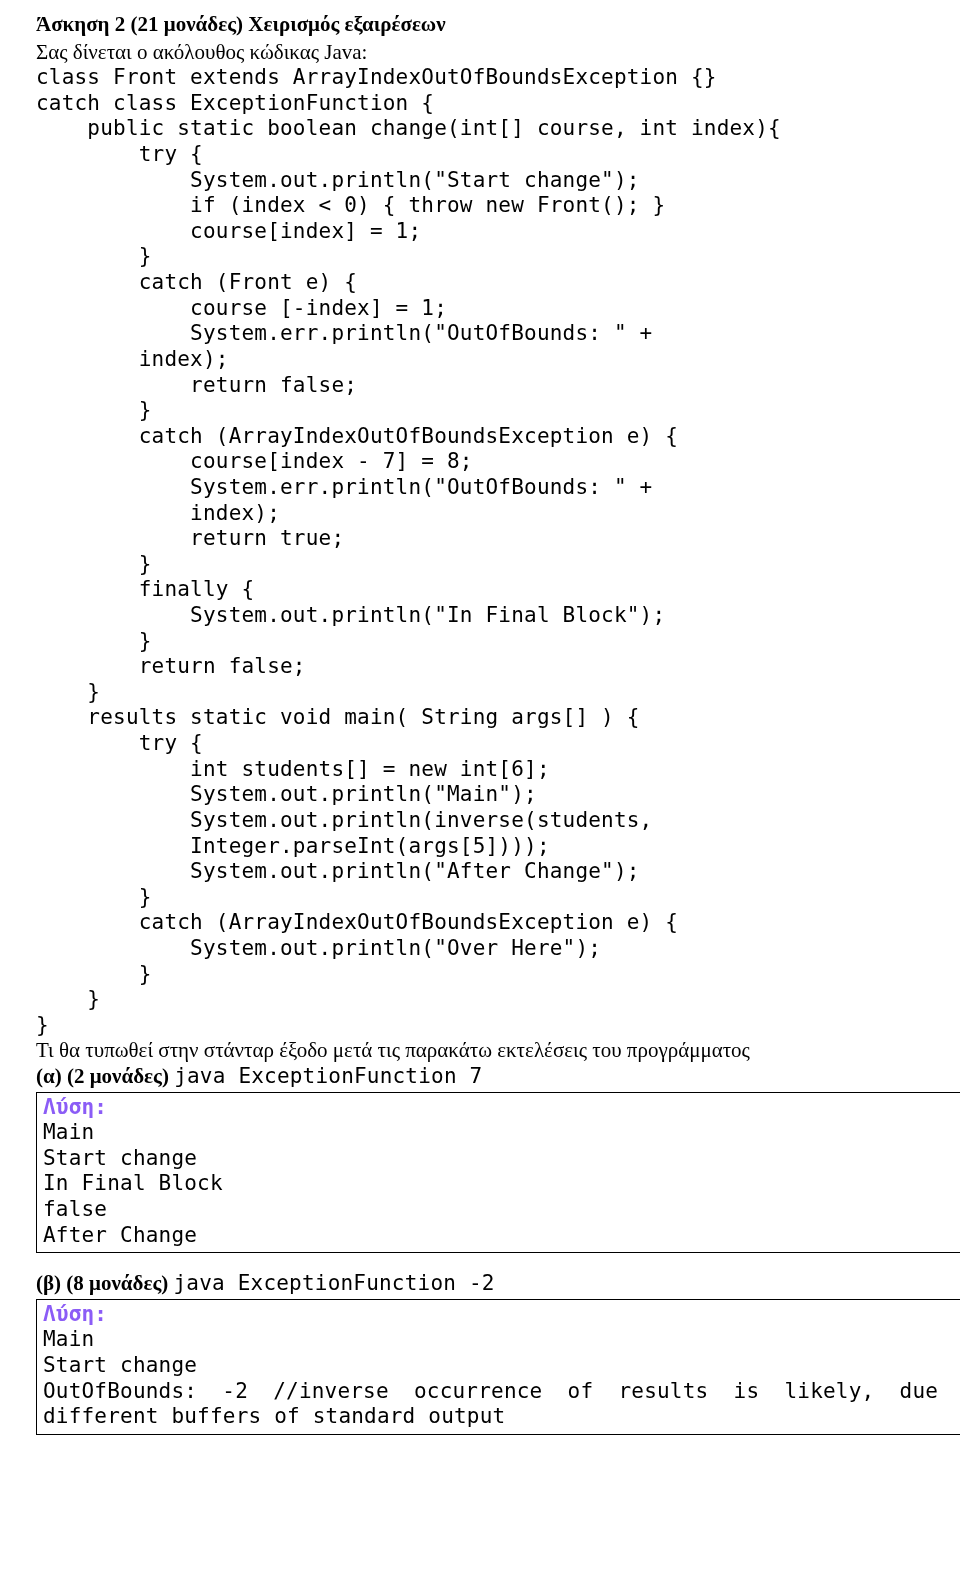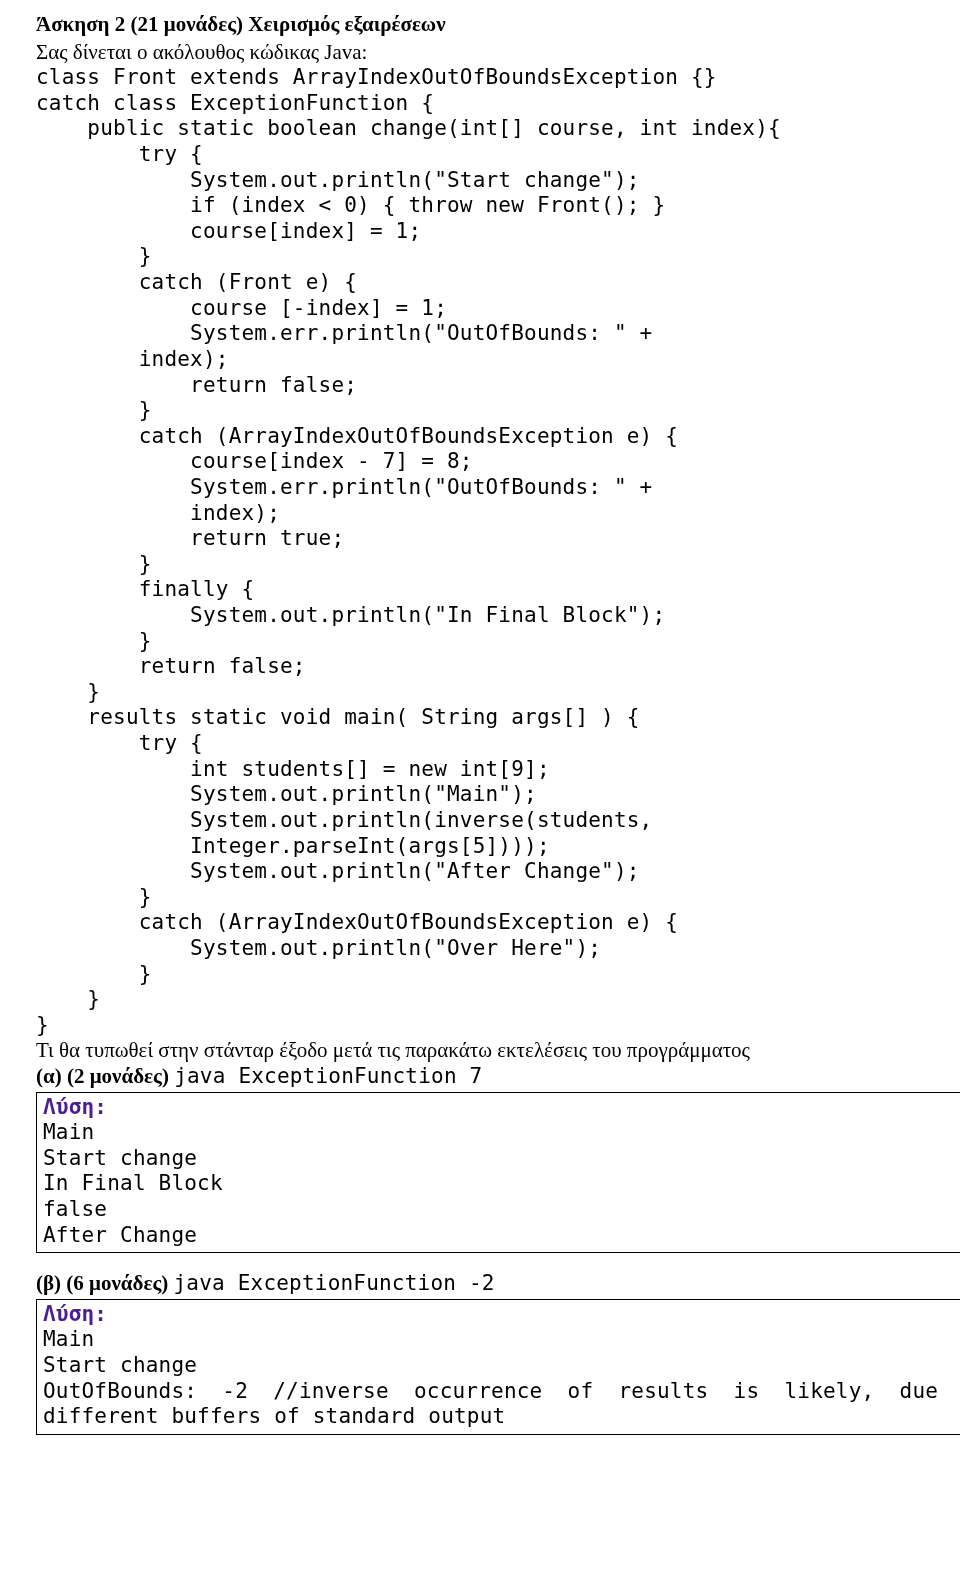--- a/index.html
+++ b/index.html
@@ -10,21 +10,21 @@
   }
   body {
     font-family: "DejaVu Sans", "Verdana", sans-serif;
     font-size: 21px;
     line-height: 1.22;
     color: #000;
     padding: 12px 36px 20px 36px;
   }
   .bold { font-weight: 700; }
   .mono { font-family: "DejaVu Sans Mono", "Lucida Console", monospace; font-size: 21px; letter-spacing: 0.2px; }
-  .red { color: #4c1d95; }
+  .red { color: #8b5cf6; }
   .just { text-align: justify; }
   .box {
     border: 1px solid #000;
     padding: 2px 6px 4px 6px;
     margin: 2px 0 8px 0;
   }
   .greek { font-family: Liberation Serif, serif; }
   .hdr-line { margin-bottom: 2px; }
   .code-block { white-space: pre; }
   .sec-gap { height: 10px; }
@@ -57,21 +57,21 @@
 <span>            index);</span>
 <span>            return true;</span>
 <span>        }</span>
 <span>        finally {</span>
 <span>            System.out.println("In Final Block");</span>
 <span>        }</span>
 <span>        return false;</span>
 <span>    }</span>
 <span>    results static void main( String args[] ) {</span>
 <span>        try {</span>
-<span>            int students[] = new int[9];</span>
+<span>            int students[] = new int[6];</span>
 <span>            System.out.println("Main");</span>
 <span>            System.out.println(inverse(students,</span>
 <span>            Integer.parseInt(args[5])));</span>
 <span>            System.out.println("After Change");</span>
 <span>        }</span>
 <span>        catch (ArrayIndexOutOfBoundsException e) {</span>
 <span>            System.out.println("Over Here");</span>
 <span>        }</span>
 <span>    }</span>
 <span>}</span></div>
@@ -86,20 +86,20 @@
   <div class="mono">Main</div>
   <div class="mono">Start change</div>
   <div class="mono">In Final Block</div>
   <div class="mono">false</div>
   <div class="mono">After Change</div>
 </div>
 
 <div class="sec-gap"></div>
 
 <div>
-  <span class="bold greek">(β) (6 μονάδες) </span><span class="mono">java ExceptionFunction -2</span>
+  <span class="bold greek">(β) (8 μονάδες) </span><span class="mono">java ExceptionFunction -2</span>
 </div>
 <div class="box">
   <div><span class="mono red bold">Λύση:</span></div>
   <div class="mono">Main</div>
   <div class="mono">Start change</div>
   <div class="mono just">OutOfBounds: -2 //inverse occurrence of results is likely, due to different buffers of standard output</div>
 </div>
 
 </body></html>

